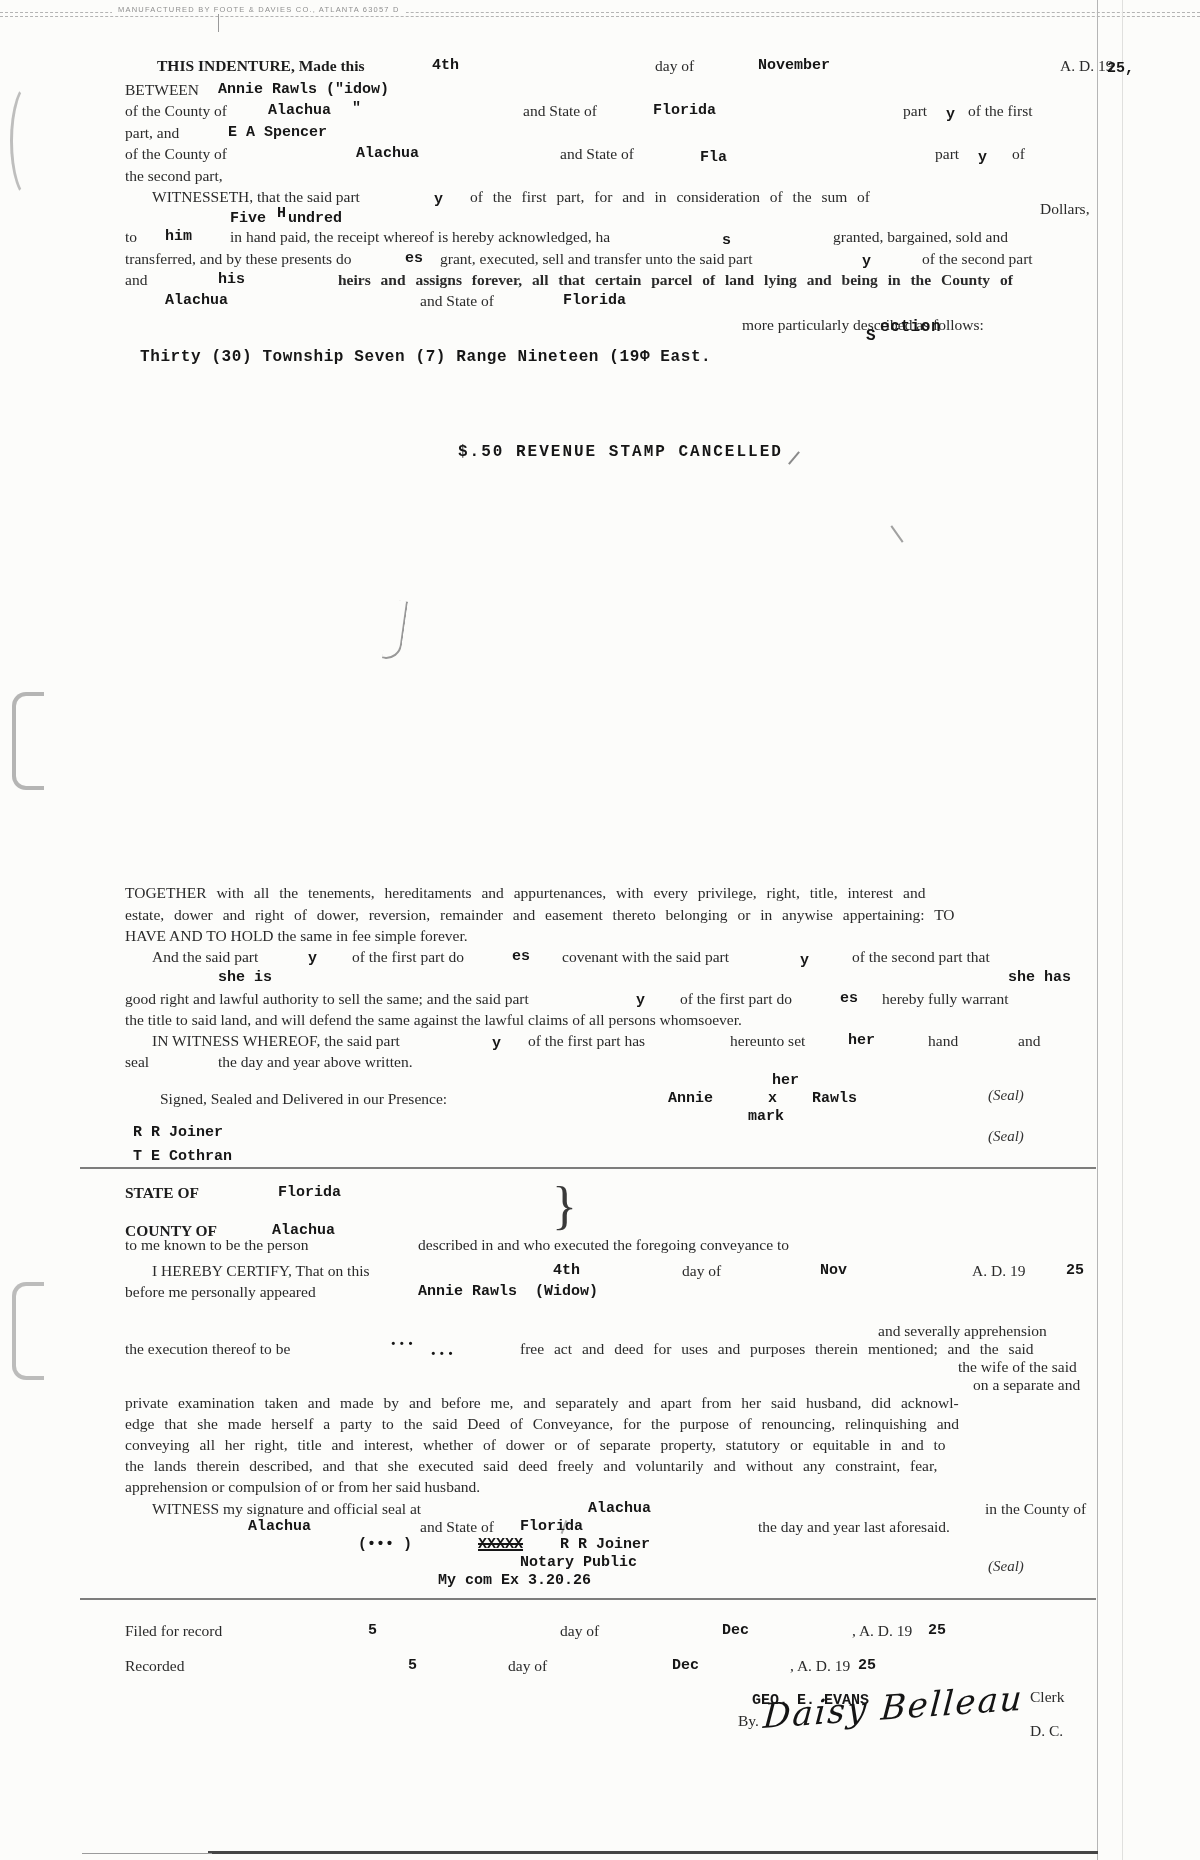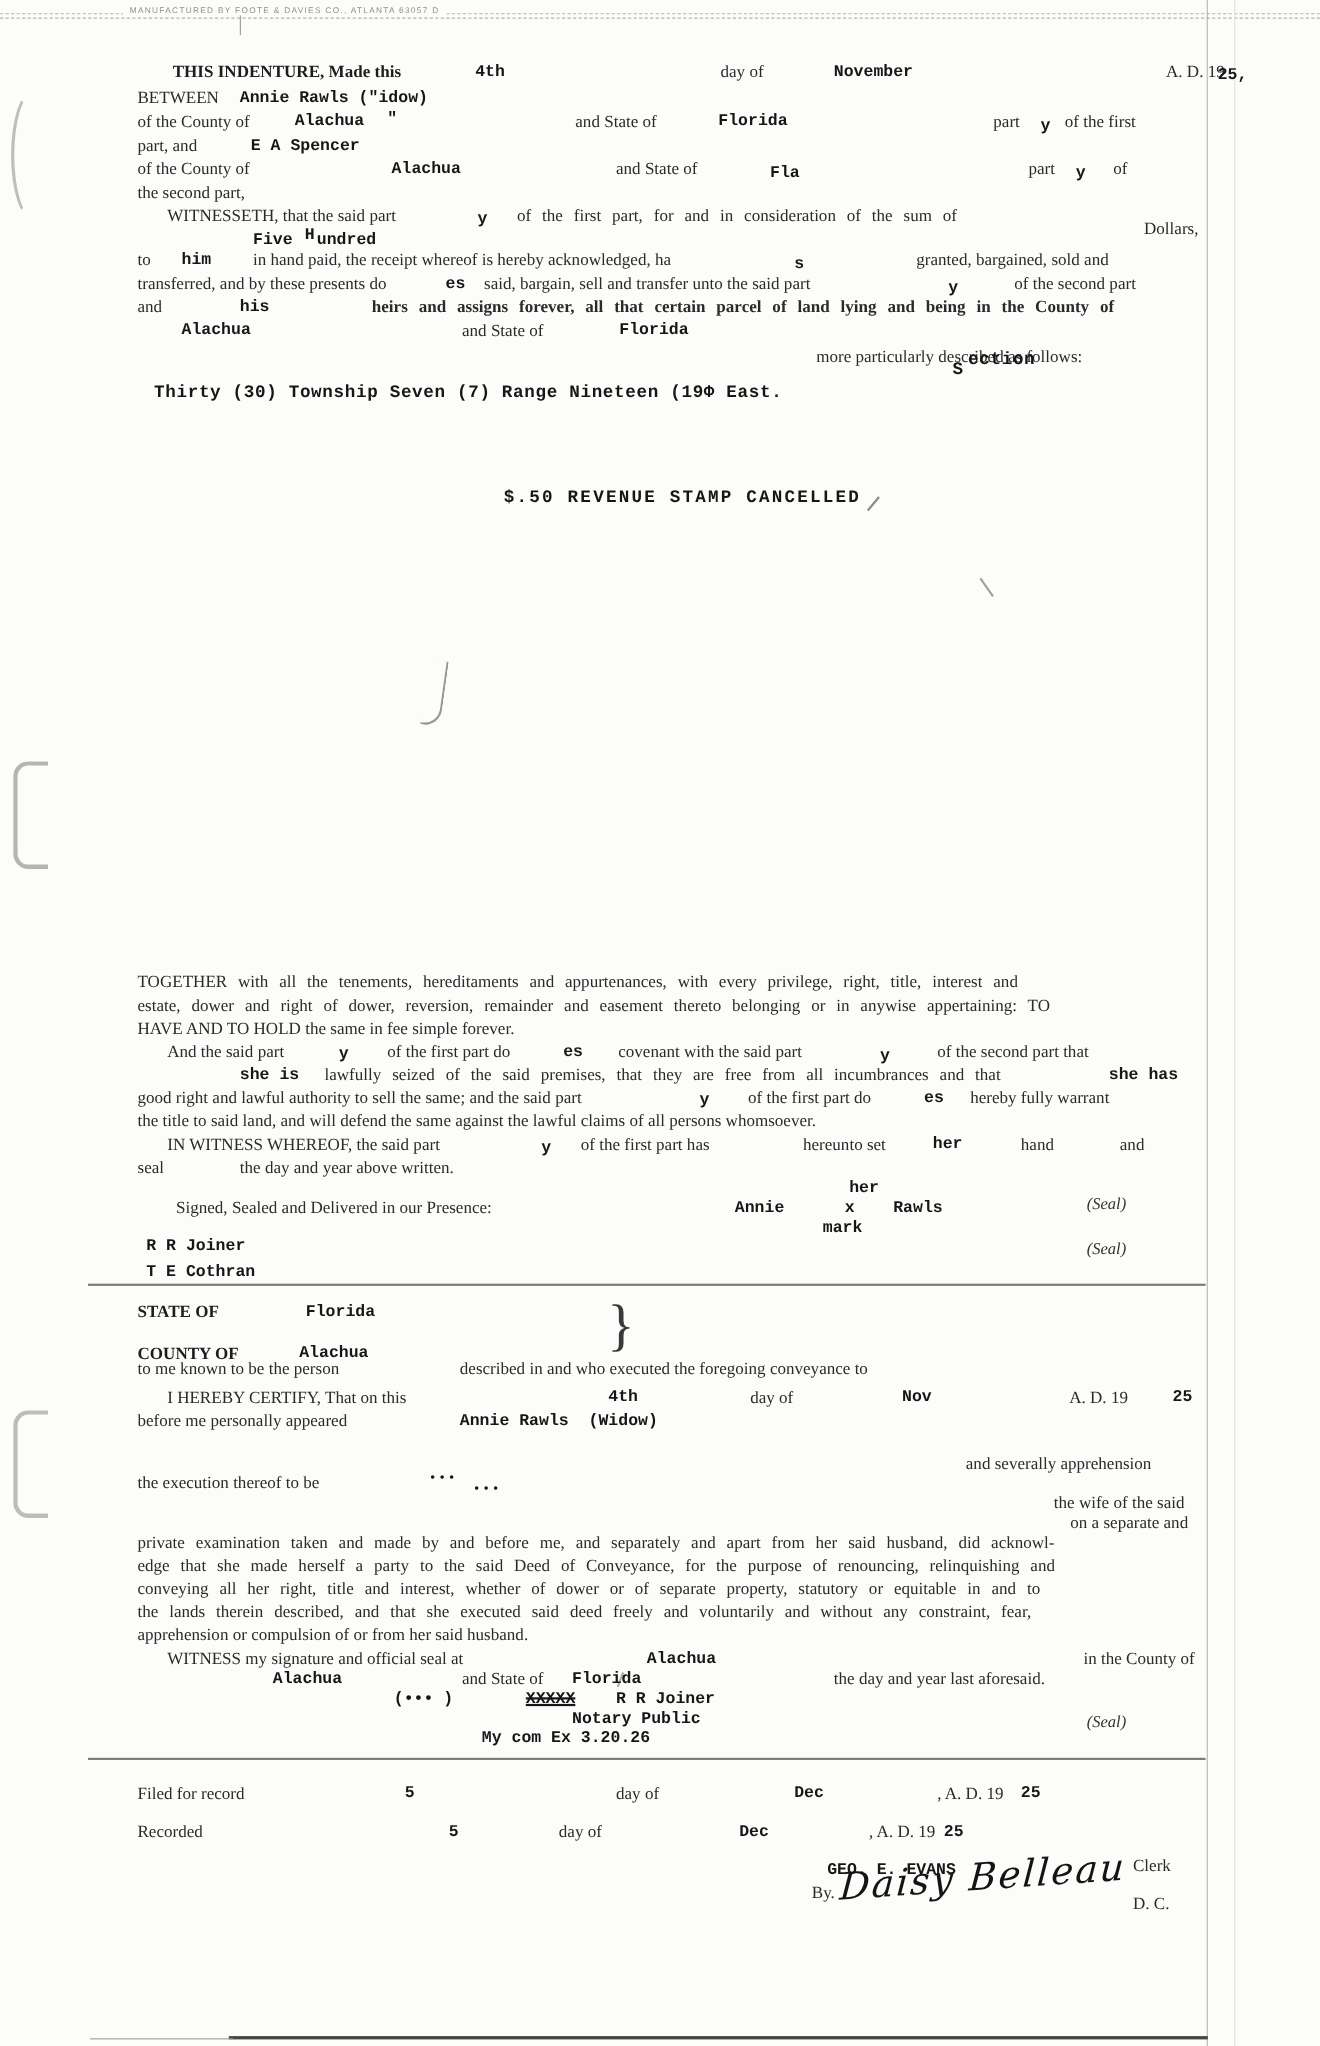--- a/index.html
+++ b/index.html
@@ -124,21 +124,21 @@
       <div class="line" style="top: 228px;">
         <span class="seg p" style="left: 125px;">to</span>
         <span class="seg t" style="left: 165px;">him</span>
         <span class="seg p" style="left: 230px;">in hand paid, the receipt whereof is hereby acknowledged, ha</span>
         <span class="seg t" style="left: 722px; top: 4px;">s</span>
         <span class="seg p" style="left: 833px;">granted, bargained, sold and</span>
       </div>
       <div class="line" style="top: 250px;">
         <span class="seg p" style="left: 125px;">transferred, and by these presents do</span>
         <span class="seg t" style="left: 405px;">es</span>
-        <span class="seg p" style="left: 440px;">said, bargain, sell and transfer unto the said part</span>
+        <span class="seg p" style="left: 440px;">grant, executed, sell and transfer unto the said part</span>
         <span class="seg t" style="left: 862px; top: 3px;">y</span>
         <span class="seg p" style="left: 922px;">of the second part</span>
       </div>
       <div class="line" style="top: 271px;">
         <span class="seg p" style="left: 125px;">and</span>
         <span class="seg t" style="left: 218px;">his</span>
         <span class="seg p wide" style="left: 338px; font-weight: bold;">heirs and assigns forever, all that certain parcel of land lying and being in the County of</span>
       </div>
       <div class="line" style="top: 292px;">
         <span class="seg t" style="left: 165px;">Alachua</span>
@@ -169,21 +169,20 @@
         <span class="seg p" style="left: 152px;">And the said part</span>
         <span class="seg t" style="left: 308px; top: 2px;">y</span>
         <span class="seg p" style="left: 352px;">of the first part do</span>
         <span class="seg t" style="left: 512px;">es</span>
         <span class="seg p" style="left: 562px;">covenant with the said part</span>
         <span class="seg t" style="left: 800px; top: 4px;">y</span>
         <span class="seg p" style="left: 852px;">of the second part that</span>
       </div>
       <div class="line" style="top: 969px;">
         <span class="seg t" style="left: 218px;">she is</span>
-        <span class="seg p wide" style="left: 295px;">lawfully seized of the said premises, that they are free from all incumbrances and that</span>
         <span class="seg t" style="left: 1008px;">she has</span>
       </div>
       <div class="line" style="top: 990px;">
         <span class="seg p" style="left: 125px;">good right and lawful authority to sell the same; and the said part</span>
         <span class="seg t" style="left: 636px; top: 2px;">y</span>
         <span class="seg p" style="left: 680px;">of the first part do</span>
         <span class="seg t" style="left: 840px;">es</span>
         <span class="seg p" style="left: 882px;">hereby fully warrant</span>
       </div>
       <div class="line" style="top: 1011px;">
@@ -247,20 +246,21 @@
         <span class="seg p" style="left: 125px;">to me known to be the person</span>
         <span class="seg p" style="left: 418px;">described in and who executed the foregoing conveyance to</span>
       </div>
       <div class="line" style="top: 1322px;">
         <span class="seg p" style="left: 878px;">and severally apprehension</span>
       </div>
       <div class="line" style="top: 1340px;">
         <span class="seg p" style="left: 125px;">the execution thereof to be</span>
         <span class="seg t dots" style="left: 390px; top: -2px;">•••</span>
         <span class="seg t dots" style="left: 430px; top: 8px;">•••</span>
+        <span class="seg p wide" style="left: 520px;">free act and deed for uses and purposes therein mentioned; and the said</span>
       </div>
       <div class="line" style="top: 1358px;">
         <span class="seg p" style="left: 958px;">the wife of the said</span>
       </div>
       <div class="line" style="top: 1376px;">
         <span class="seg p" style="left: 973px;">on a separate and</span>
       </div>
       <div class="line" style="top: 1394px;">
         <span class="seg p wide" style="left: 125px;">private examination taken and made by and before me, and separately and apart from her said husband, did acknowl-</span>
       </div>

